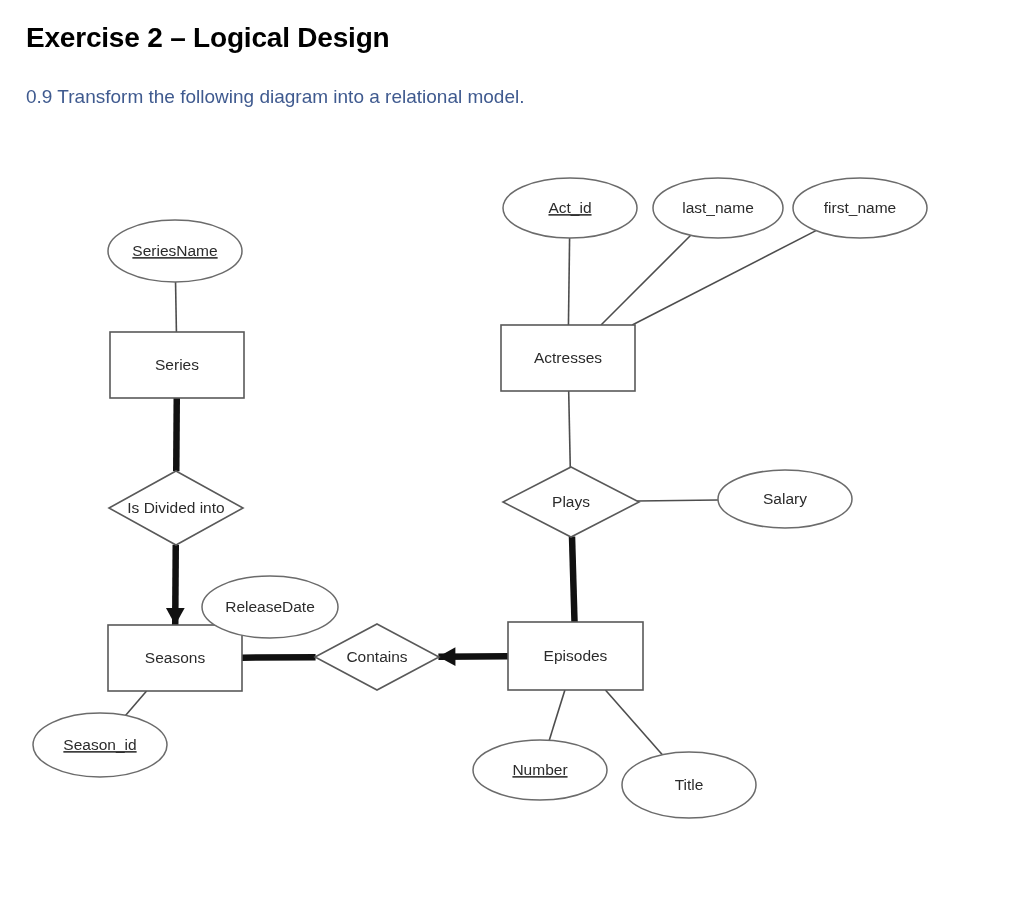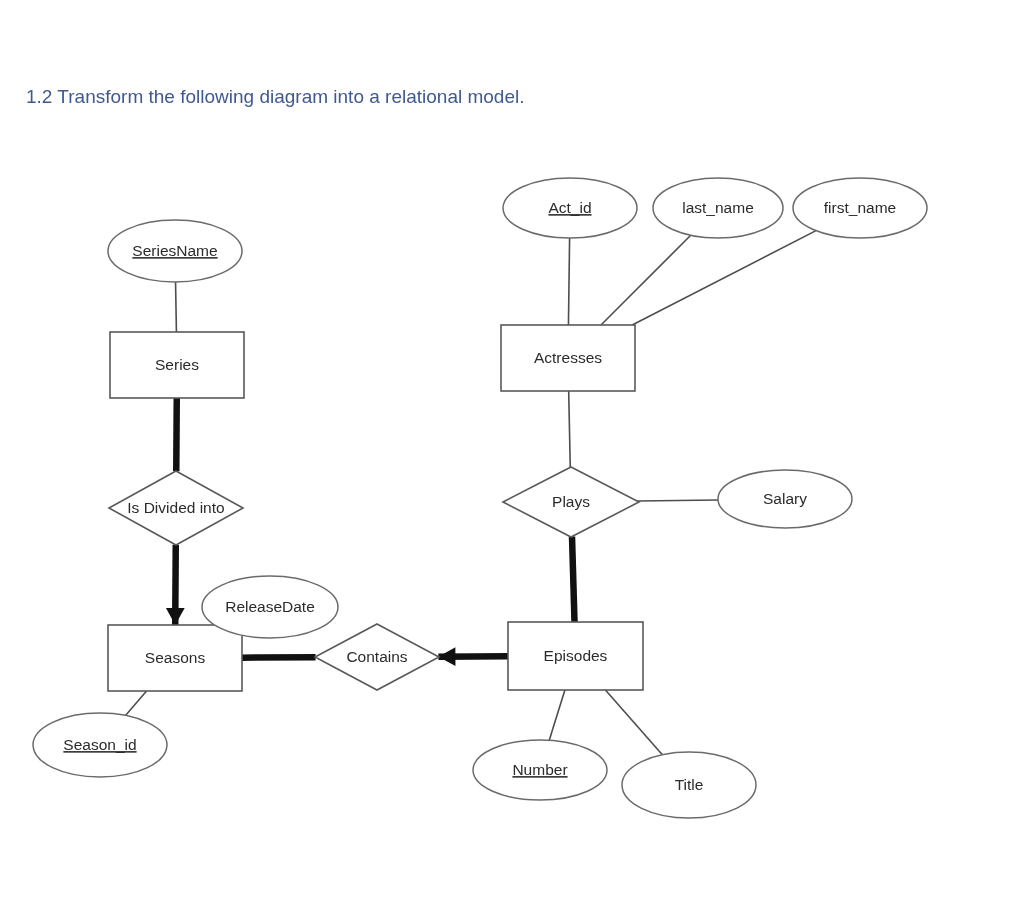--- a/index.html
+++ b/index.html
@@ -61,22 +61,23 @@
   }
   text.node-label.key {
     text-decoration: underline;
   }
 </style>
 </head>
 <body>
 
 <div id="page">
 
+  <div class="heading">Exercise 2 – Logical Design</div>
 
-  <div class="subheading">1.2 Transform the following diagram into a relational model.</div>
+  <div class="subheading">0.9 Transform the following diagram into a relational model.</div>
 
   <div id="diagram">
     <svg id="er-svg" width="1024" height="760" viewBox="0 0 1024 760">
       <g id="layer-links">
           <g>
             <line x1="175.5438417323638" y1="141.99897874473675" x2="176.42105263157896" y2="192" class="link-thin"></line>
           </g>
           <g>
             <line x1="176.76923076923077" y1="258" x2="176.25774589311706" y2="331.1423372842587" class="link-thick"></line>
           </g>

